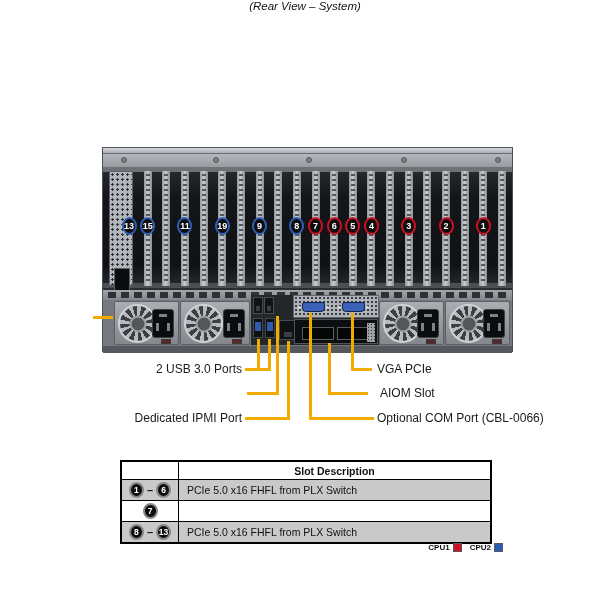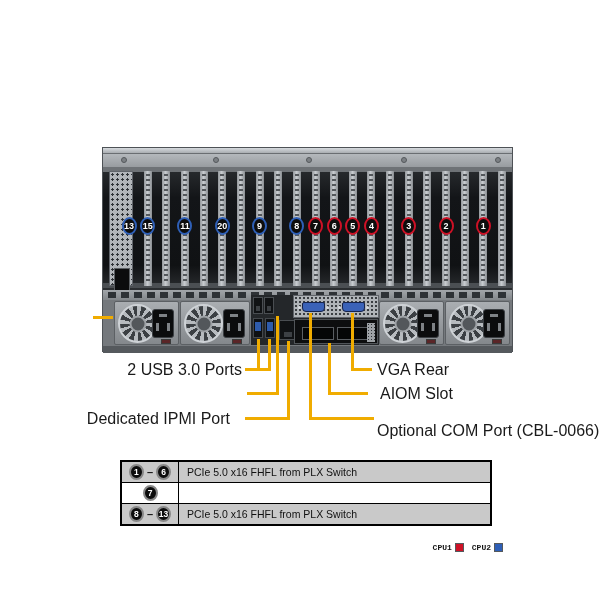--- a/index.html
+++ b/index.html
@@ -81,21 +81,21 @@
   .aiom-open{position:absolute;top:7px;height:13px;background:#050606;border:1px solid #5a5e62;box-sizing:border-box;}
   .aiom-perf{position:absolute;right:2px;top:3px;width:8px;height:19px;
        background-color:#9ea2a6;
        background-image:radial-gradient(circle,#2e3236 0.8px,rgba(0,0,0,0) 1px);
        background-size:3px 3px;}
 
   
   .co-line{position:absolute;background:var(--accent);}
 
   
-  .lbl{position:absolute;font-size:16px;line-height:13px;color:#1a1a1a;white-space:nowrap;}
+  .lbl{position:absolute;font-size:12px;line-height:13px;color:#1a1a1a;white-space:nowrap;}
   .lbl-r{text-align:right;}
   .psu-lbl{position:absolute;left:0px;top:295px;width:89px;text-align:right;
        font-size:11px;line-height:13px;color:#1a1a1a;}
 
   
   .slot-table{position:absolute;left:120px;top:460px;width:372px;border:2px solid #000;
        box-sizing:border-box;background:#fff;}
   .trow{display:flex;border-top:1px solid #000;}
   .trow:first-child{border-top:none;}
   .tc1{width:57px;border-right:1px solid #000;display:flex;align-items:center;
@@ -106,30 +106,31 @@
   .drow{height:20px;}
   .row-gray{background:#c9c9c9;}
   .tcirc{width:15px;height:16px;border-radius:50%;background:#0d0d0d;border:2.5px solid #888;
        box-sizing:border-box;display:inline-flex;align-items:center;justify-content:center;
        color:#fff;font-size:8.5px;font-weight:bold;line-height:1;}
   .tdash{font-weight:bold;font-size:11px;color:#111;}
 
   
   .legend{position:absolute;right:107px;top:543px;display:flex;align-items:center;gap:8px;}
   .leg-item{display:flex;align-items:center;gap:3px;}
-  .leg-label{font-size:8px;font-weight:bold;color:#111;font-family:Liberation Mono, monospace;}
+  .leg-label{font-size:8px;font-weight:bold;color:#111;}
   .leg-swatch{width:9px;height:9px;border:1px solid #55595d;box-sizing:border-box;}
   .sw-cpu1{background:var(--cpu1);}
   .sw-cpu2{background:var(--cpu2);}
 </style>
 </head>
 <body>
 
 <div class="canvas">
 
+  <div class="title">(Rear View – System)</div>
 
   <div class="chassis">
     <div class="top-cap"></div>
     <div class="screw-strip" id="screw-strip">
         <div class="screw" style="left: 18px;"></div>
         <div class="screw" style="left: 110px;"></div>
         <div class="screw" style="left: 203px;"></div>
         <div class="screw" style="left: 298px;"></div>
         <div class="screw" style="left: 392px;"></div>
       </div>
@@ -156,21 +157,21 @@
         <div class="bracket" style="left: 283.1px;"></div>
         <div class="bracket" style="left: 301.75px;"></div>
         <div class="bracket" style="left: 320.4px;"></div>
         <div class="bracket" style="left: 339.05px;"></div>
         <div class="bracket" style="left: 357.7px;"></div>
         <div class="bracket" style="left: 376.35px;"></div>
         <div class="bracket" style="left: 395px;"></div>
         <div class="slot-circle ring-cpu2" style="left: 18.5px;">13</div>
         <div class="slot-circle ring-cpu2" style="left: 37.15px;">15</div>
         <div class="slot-circle ring-cpu2" style="left: 74.45px;">11</div>
-        <div class="slot-circle ring-cpu2" style="left: 111.75px;">20</div>
+        <div class="slot-circle ring-cpu2" style="left: 111.75px;">19</div>
         <div class="slot-circle ring-cpu2" style="left: 149.05px;">9</div>
         <div class="slot-circle ring-cpu2" style="left: 186.35px;">8</div>
         <div class="slot-circle ring-cpu1" style="left: 205px;">7</div>
         <div class="slot-circle ring-cpu1" style="left: 223.65px;">6</div>
         <div class="slot-circle ring-cpu1" style="left: 242.3px;">5</div>
         <div class="slot-circle ring-cpu1" style="left: 260.95px;">4</div>
         <div class="slot-circle ring-cpu1" style="left: 298.25px;">3</div>
         <div class="slot-circle ring-cpu1" style="left: 335.55px;">2</div>
         <div class="slot-circle ring-cpu1" style="left: 372.85px;">1</div>
       </div>
@@ -253,26 +254,30 @@
   <div class="co-line" style="left:287px;top:341px;width:3px;height:79px;"></div>
   <div class="co-line" style="left:245px;top:417px;width:45px;height:3px;"></div>
   <div class="co-line" style="left:351px;top:313px;width:3px;height:58px;"></div>
   <div class="co-line" style="left:351px;top:368px;width:21px;height:3px;"></div>
   <div class="co-line" style="left:328px;top:343px;width:3px;height:52px;"></div>
   <div class="co-line" style="left:328px;top:392px;width:40px;height:3px;"></div>
   <div class="co-line" style="left:309px;top:313px;width:3px;height:107px;"></div>
   <div class="co-line" style="left:309px;top:417px;width:65px;height:3px;"></div>
 
   <div class="lbl lbl-r" style="left:92px;top:363px;width:150px;">2 USB 3.0 Ports</div>
-  <div class="lbl lbl-r" style="left:80px;top:412px;width:150px;">Dedicated IPMI Port</div>
-  <div class="lbl" style="left:377px;top:363px;">VGA Rear</div>
+  <div class="lbl lbl-r" style="left:92px;top:412px;width:150px;">Dedicated IPMI Port</div>
+  <div class="lbl" style="left:377px;top:363px;">VGA PCIe</div>
   <div class="lbl" style="left:380px;top:387px;">AIOM Slot</div>
-  <div class="lbl" style="left:377px;top:424px;">Optional COM Port (CBL-0066)</div>
+  <div class="lbl" style="left:377px;top:412px;">Optional COM Port (CBL-0066)</div>
 
   <div class="slot-table" id="slot-table">
+      <div class="trow thead-row">
+        <div class="tc1"></div>
+        <div class="tc2">Slot Description</div>
+      </div>
       <div class="drow trow row-gray">
         <div class="tc1">
           <div class="tcirc ring-cpu1">1</div>
           <div class="tdash">–</div>
           <div class="tcirc ring-cpu1">6</div>
         </div>
         <div class="tc2">PCIe 5.0 x16 FHFL from PLX Switch</div>
       </div>
       <div class="drow trow">
         <div class="tc1">

